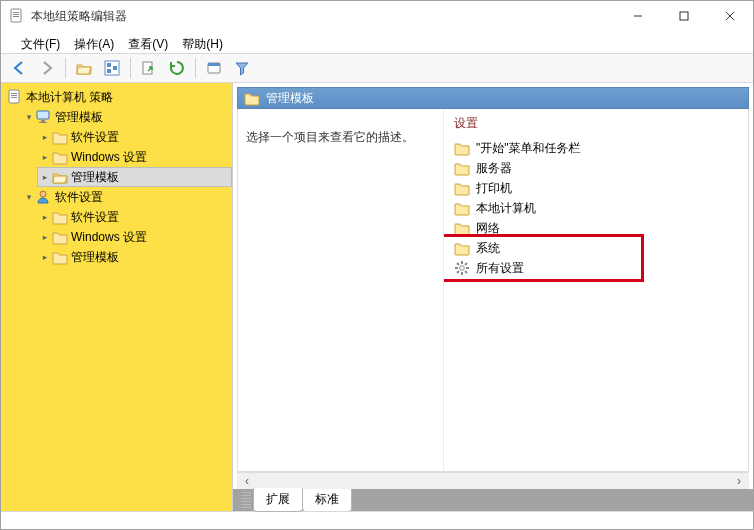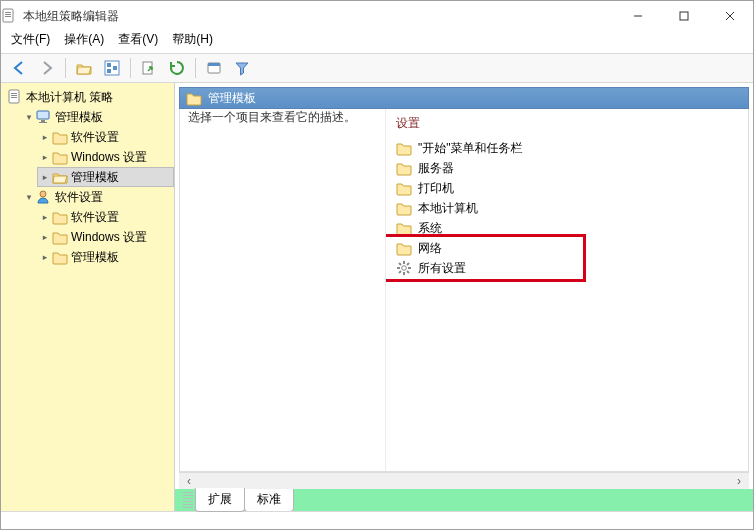--- a/index.html
+++ b/index.html
@@ -14,38 +14,39 @@
     flex-direction: column;
     border: 1px solid #a0a0a0;
   }
 
   
   .titlebar {
     height: 30px;
     background: #ffffff;
     display: flex;
     align-items: center;
+    padding-left: 8px;
     text-align: right;
   }
   .titlebar .app-icon { margin-right: 6px; }
   .titlebar .app-title { color: #333; font-size: 12px; flex: 0 0 auto; }
   .titlebar .spacer { flex: 1 1 auto; }
   .win-btn {
     width: 46px; height: 30px;
     display:flex;align-items:center;justify-content:center;
     color:#666;
   }
 
   
   .menubar {
     height: 22px;
     display:flex;
-    align-items:flex-start;
+    align-items:flex-end;
     gap: 14px;
-    padding: 0 10px;
+    padding: 0 20px;
     background:#fff;
   }
   .menuitem { color:#000; cursor:default; }
 
   
   .toolbar {
     height: 30px;
     border-top:1px solid #d8d8d8;
     border-bottom:1px solid #d8d8d8;
     background:#f8f8f8;
@@ -62,25 +63,25 @@
   .tb-sep { width:1px; height:20px; background:#cfcfcf; margin:0 2px;}
 
   
   .main {
     flex: 1 1 auto;
     display:flex;
     min-height:0;
   }
 
   .tree-pane {
-    width: 174px;
+    width: 232px;
     border-right:1px solid #cfcfcf;
     padding:4px 0 4px 4px;
     overflow:auto;
-    background:#fef9c3;
+    background:#fde047;
   }
   .tree ul { list-style:none; }
   .tree li { position:relative; }
   .row {
     display:flex; align-items:center;
     height:20px; padding-left:2px;
     white-space:nowrap;
     cursor:default;
   }
   .row.selected { background:#dcdcdc; outline:1px solid #bdbdbd; outline-offset:-1px;}
@@ -116,21 +117,21 @@
     margin:0 4px 0 4px;
     border-left:1px solid #dedede;
     border-right:1px solid #dedede;
     border-bottom:1px solid #dedede;
     display:flex;
     position:relative;
     min-height:0;
   }
   .desc-col {
     width:205px;
-    padding:0 8px;
+    padding:20px 8px;
     color:#333;
   }
   .list-col {
     flex:1 1 auto;
     display:flex;
     flex-direction:column;
     border-left:1px solid #ececec;
     min-width:0;
   }
   .list-header {
@@ -171,21 +172,21 @@
     display:flex;align-items:center;justify-content:center;
     color:#666;
   }
 
   
   .bottom-tabs {
     height:22px;
     display:flex;
     align-items:flex-start;
     padding-left:8px;
-    background:#86efac;
+    background:#a3a3a3;
   }
   .btab {
     border:1px solid #b5b5b5;
     border-top:none;
     padding:2px 12px 3px 12px;
     font-size:12px;
     background:#fff;
     margin-right:-1px;
     border-bottom-left-radius:4px;
     border-bottom-right-radius:4px;
@@ -518,29 +519,29 @@
                 </svg>
               </span>
               <span>本地计算机</span>
             </div>
             <div class="list-item">
               <span>
                 <svg width="16" height="16">
                   <use href="#ic-folder"></use>
                 </svg>
               </span>
+              <span>网络</span>
+            </div>
+            <div class="list-item">
+              <span>
+                <svg width="16" height="16">
+                  <use href="#ic-folder"></use>
+                </svg>
+              </span>
               <span>系统</span>
-            </div>
-            <div class="list-item">
-              <span>
-                <svg width="16" height="16">
-                  <use href="#ic-folder"></use>
-                </svg>
-              </span>
-              <span>网络</span>
             </div>
             <div class="list-item">
               <span>
                 <svg width="16" height="16">
                   <use href="#ic-gear"></use>
                 </svg>
               </span>
               <span>所有设置</span>
             </div>
             <div class="highlight-box" id="hl" style="left: -20px; width: 220px; top: 98px; height: 48px;"></div>

